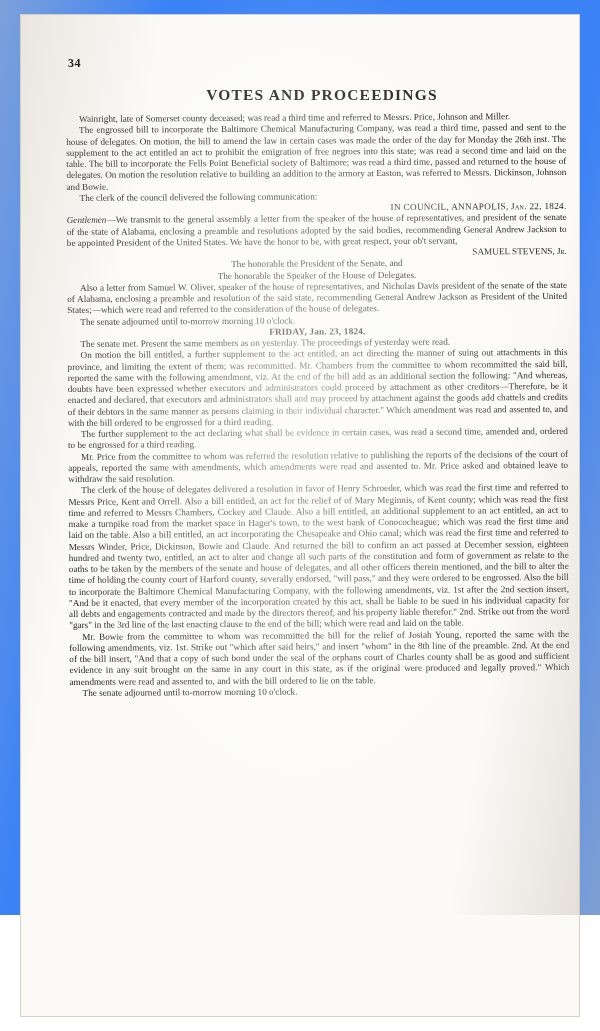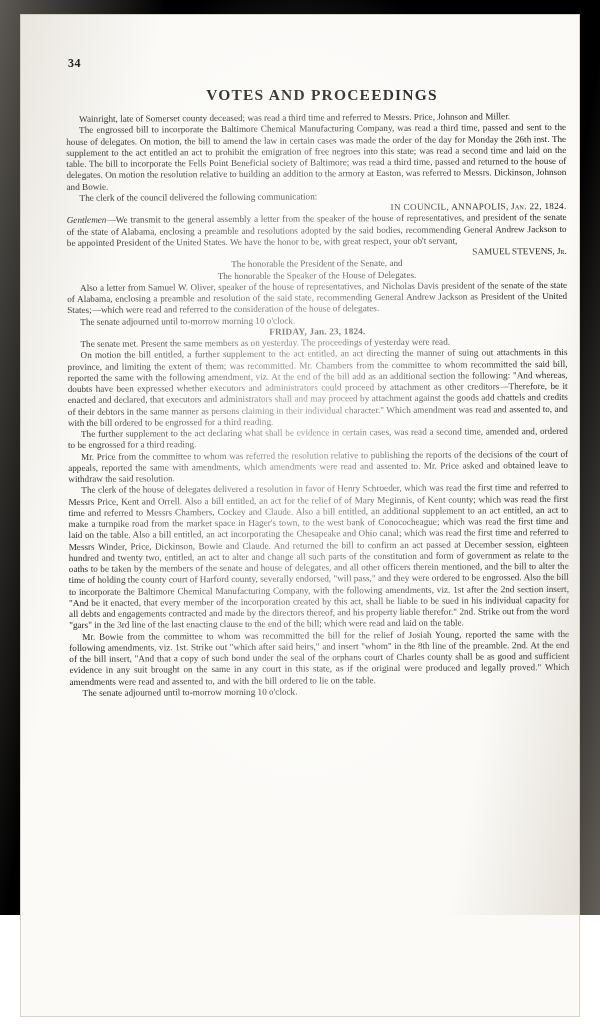--- a/index.html
+++ b/index.html
@@ -11,21 +11,21 @@
     width: 600px;
     height: 1031px;
     font-family: "Liberation Serif", serif;
     color: #1a1a1a;
     overflow: hidden;
   }
   #page {
     position: relative;
     width: 600px;
     height: 915px;
-    background: #000000;
+    background: #3b82f6;
     box-sizing: border-box;
   }
   
   #page::before {
     content: "";
     position: absolute;
     inset: 0;
     background:
       radial-gradient(ellipse at 50% 45%, rgba(255,255,255,0.55) 0%, rgba(255,255,255,0.0) 62%),
       linear-gradient(100deg, rgba(205,198,185,0.45) 0%, rgba(255,255,255,0) 22%),

